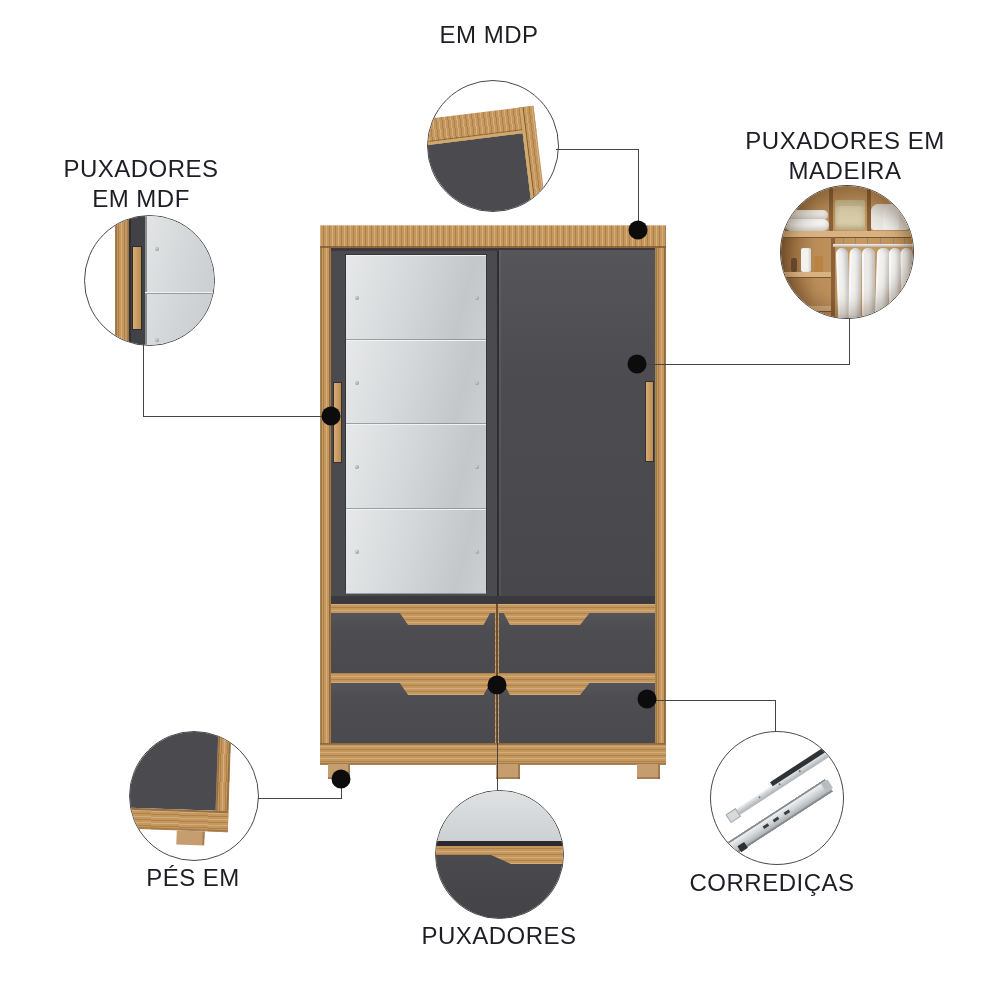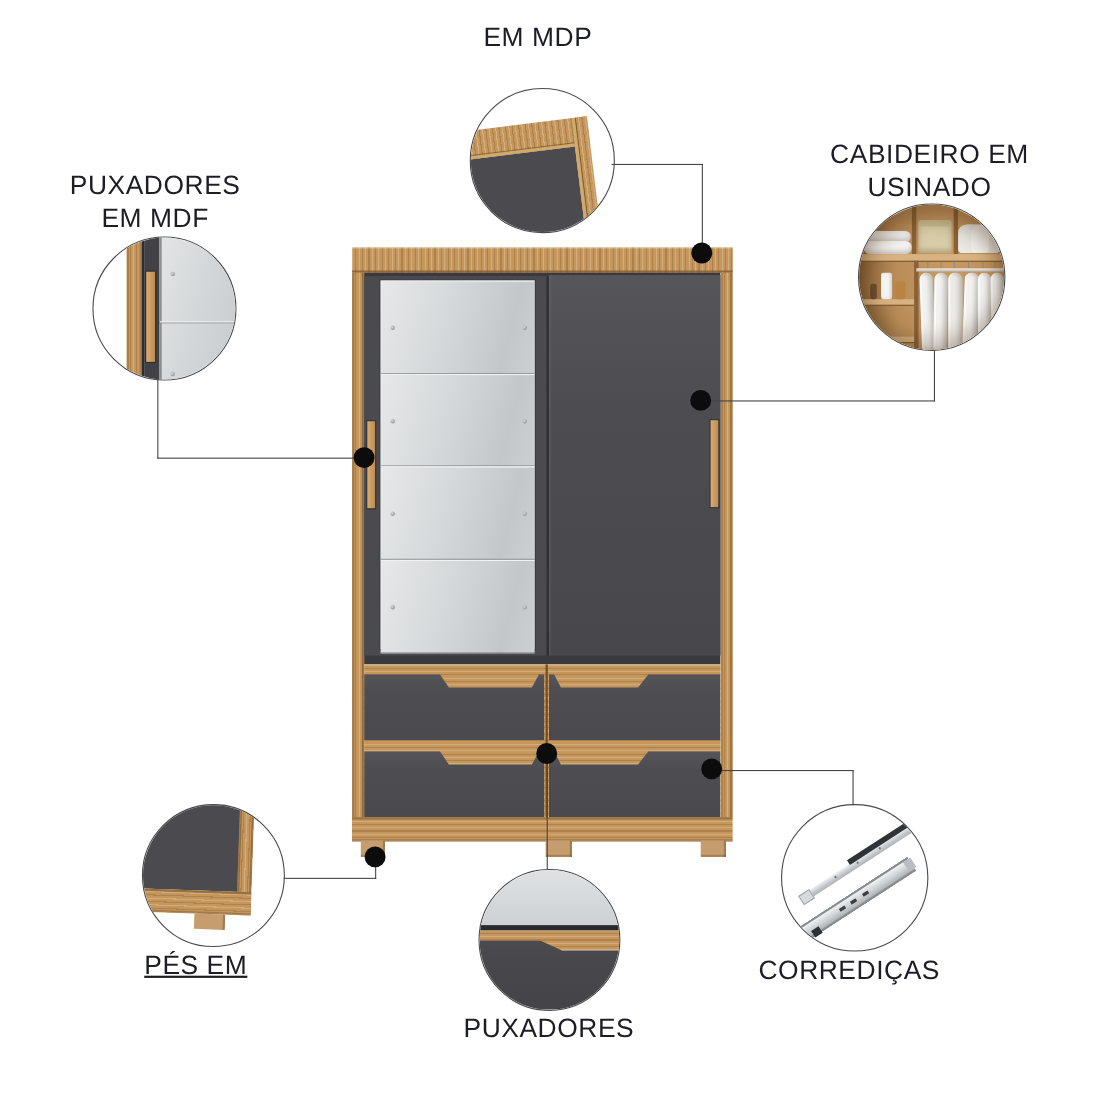--- a/index.html
+++ b/index.html
@@ -103,28 +103,28 @@
 </style>
 </head>
 <body>
 
 <div class="canvas">
 
   <div class="callout-label" style="left:339px;top:20px;">
     <div>EM MDP</div>
   </div>
   <div class="callout-label" style="left:695px;top:126px;">
-    <div>CABIDEIRO EM</div>
-    <div>USINADO</div>
+    <div>PUXADORES EM</div>
+    <div>MADEIRA</div>
   </div>
   <div class="callout-label" style="left:-9px;top:154px;">
     <div>PUXADORES</div>
     <div>EM MDF</div>
   </div>
-  <div class="callout-label" style="left:28px;top:863px;text-decoration:underline;">
+  <div class="callout-label" style="left:43px;top:863px;">
     <div>PÉS EM</div>
   </div>
   <div class="callout-label" style="left:349px;top:921px;">
     <div>PUXADORES</div>
   </div>
   <div class="callout-label" style="left:622px;top:868px;">
     <div>CORREDIÇAS</div>
   </div>
 
   <div class="hline" style="left:556px;top:149px;width:83px;"></div>

